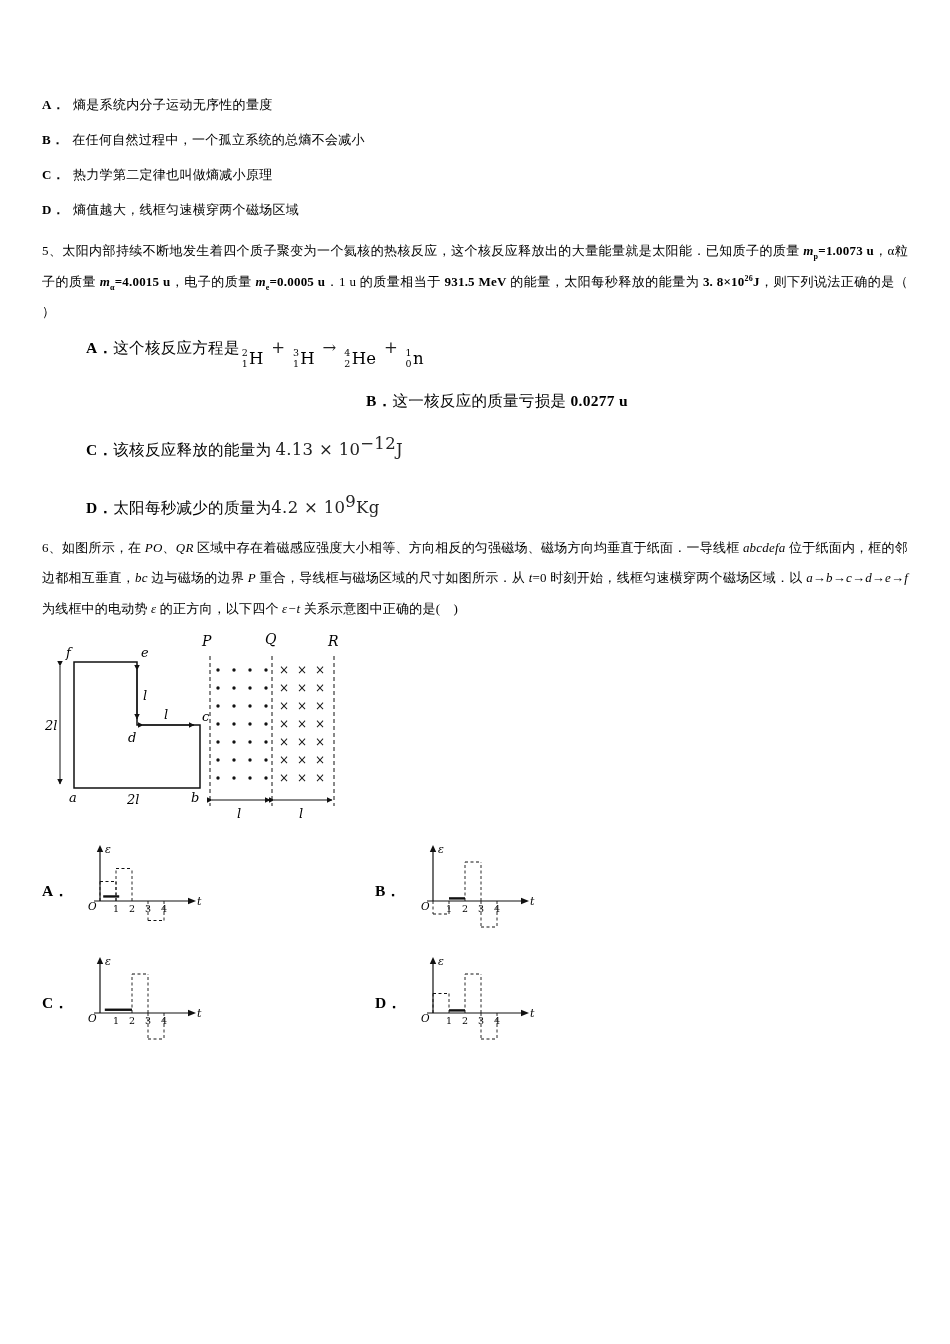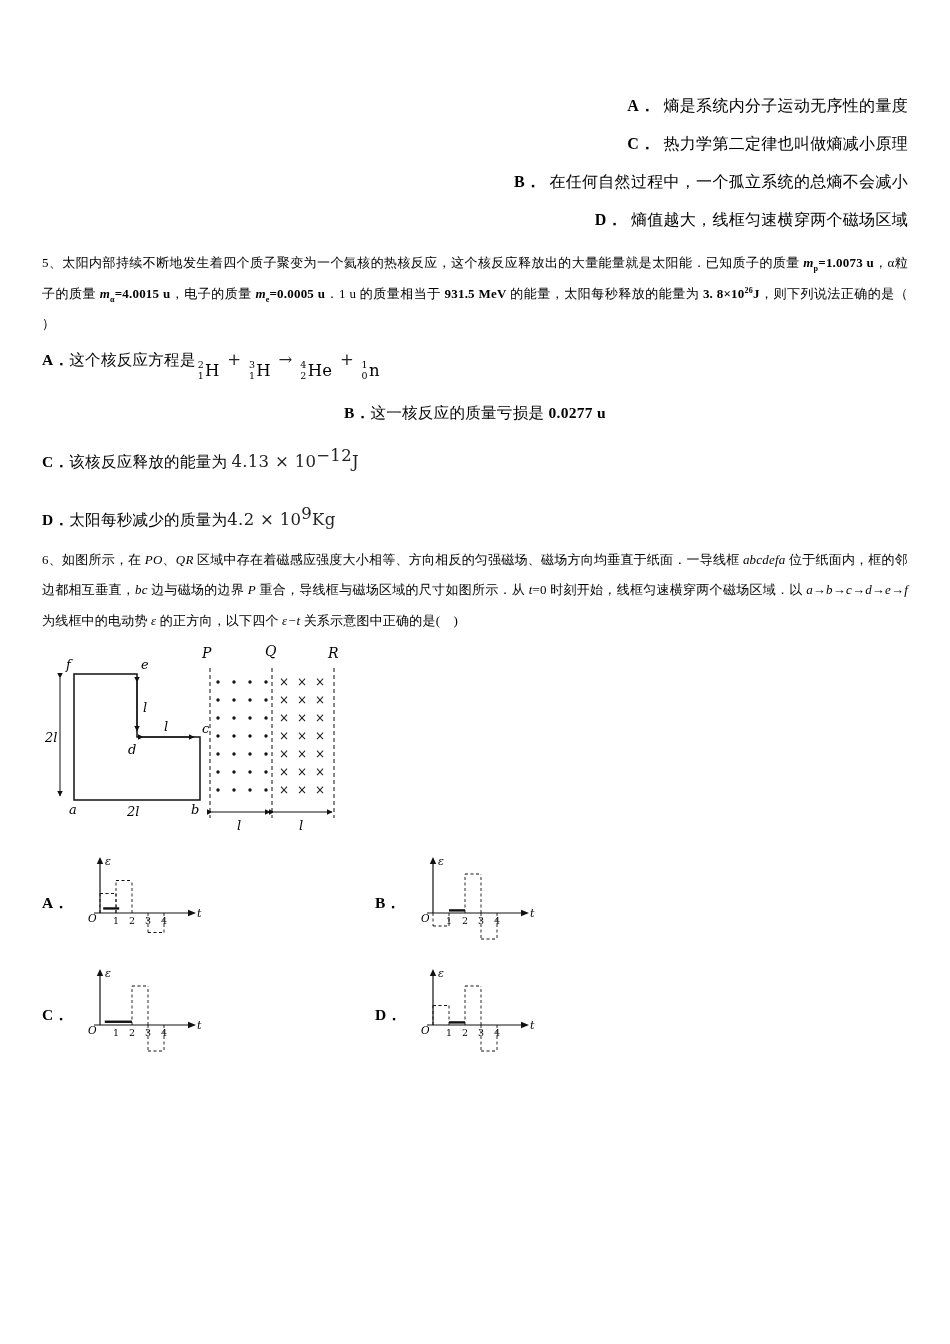--- a/index.html
+++ b/index.html
@@ -4,28 +4,28 @@
 <style>
   * { margin:0; padding:0; box-sizing:border-box; }
   html,body { background:#ffffff; }
   body {
     width:950px; height:1344px; overflow:hidden;
     font-family:"Liberation Serif","DejaVu Serif",serif;
     color:#000;
   }
   .page { padding:96px 42px 0 42px; }
 
-  .opt4 { font-size:16px; margin-bottom:17px; letter-spacing:0.3px;text-align:right; }
+  .opt4 { font-size:13px; margin-bottom:17px; letter-spacing:0.3px; }
   .opt-letter { font-weight:bold; margin-right:8px; }
 
   .stem { font-size:13px; line-height:2.35; text-align:justify; letter-spacing:0.2px; }
   .q5-stem { margin-top:8px; margin-bottom:10px; }
   .q6-stem { margin-top:14px; margin-bottom:4px; }
 
-  .q5opt { font-size:15.5px; letter-spacing:0.3px; }
+  .q5opt { font-size:15.5px; letter-spacing:0.3px;margin-left:44px; }
   .q5opt-a { margin-bottom:22px; }
   .q5opt-b { margin-bottom:22px;text-align:center; }
   .q5opt-c { margin-bottom:30px; }
   .q5opt-d { margin-bottom:14px; }
 
   sub,sup { font-size:0.62em; }
   .it { font-style:italic; }
   .bd { font-weight:bold; }
   .formula { font-family:"DejaVu Serif",serif; color:#222; font-size:16.5px; }
 
@@ -56,22 +56,22 @@
 
   .section-head { font-size:15.5px; font-weight:bold; line-height:2.0; margin-top:24px; text-align:justify; letter-spacing:0.2px; }
 </style>
 </head>
 <body>
 
 <div class="page">
 
   <div>
     <p class="opt4"><span class="opt-letter">A．</span><span>熵是系统内分子运动无序性的量度</span></p>
+    <p class="opt4"><span class="opt-letter">B．</span><span>在任何自然过程中，一个孤立系统的总熵不会减小</span></p>
     <p class="opt4"><span class="opt-letter">C．</span><span>热力学第二定律也叫做熵减小原理</span></p>
-    <p class="opt4"><span class="opt-letter">B．</span><span>在任何自然过程中，一个孤立系统的总熵不会减小</span></p>
     <p class="opt4"><span class="opt-letter">D．</span><span>熵值越大，线框匀速横穿两个磁场区域</span></p>
   </div>
 
   <div>
     <p class="stem q5-stem"><span>5、太阳内部持续不断地发生着四个质子聚变为一个氦核的热核反应，这个核反应释放出的大量能量就是太阳能．已知质子的质量 </span><span class="it bd">m</span><sub class="bd">p</sub><span class="bd">=1.0073 u</span><span>，α粒子的质量 </span><span class="it bd">m</span><sub class="bd">α</sub><span class="bd">=4.0015 u</span><span>，电子的质量 </span><span class="it bd">m</span><sub class="bd">e</sub><span class="bd">=0.0005 u</span><span>．1 u 的质量相当于 </span><span class="bd">931.5 MeV</span><span> 的能量，太阳每秒释放的能量为 </span><span class="bd">3. 8×10</span><sup class="bd">26</sup><span class="bd">J</span><span>，则下列说法正确的是（ ）</span></p>
     <p class="q5opt q5opt-a"><span class="bd">A．</span><span>这个核反应方程是</span><span class="nuclide">
           <span class="nstack">
             <span>2</span>
             <span>1</span>
           </span>

